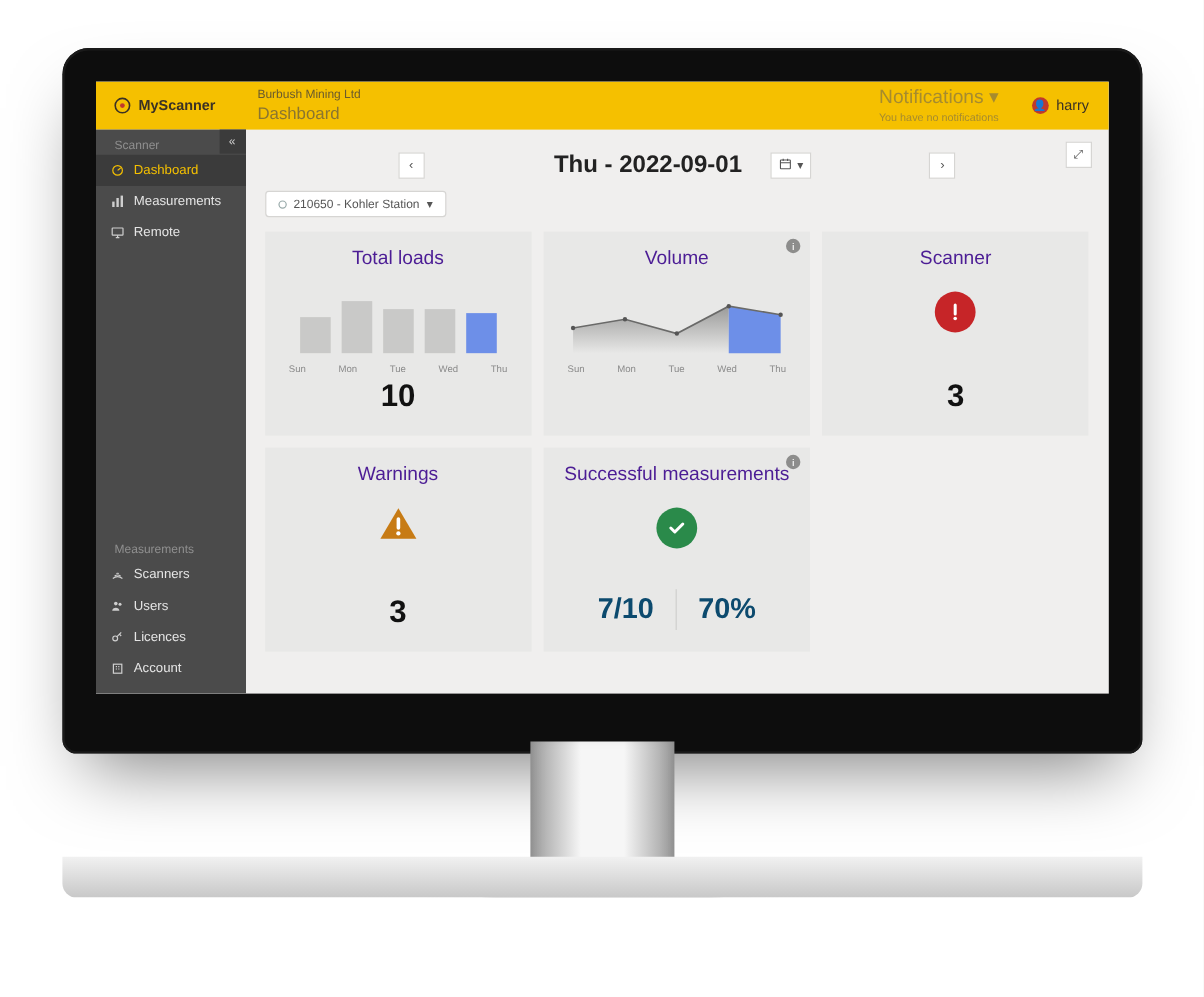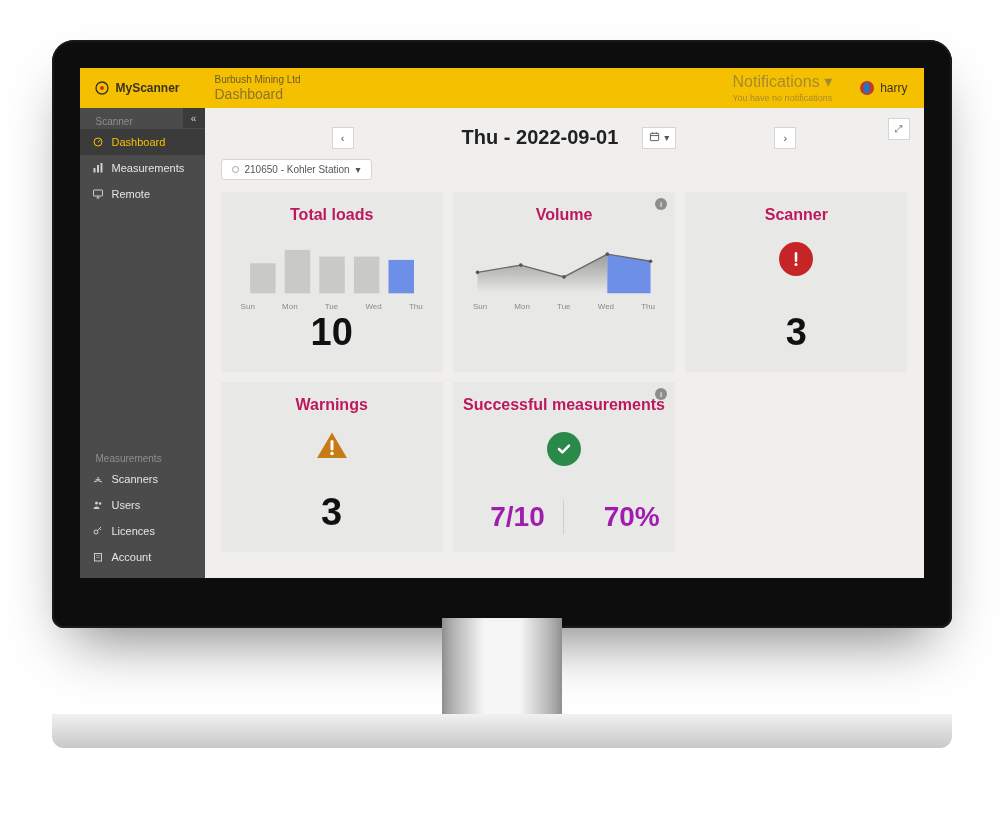--- a/index.html
+++ b/index.html
@@ -145,34 +145,34 @@
     padding: 14px 10px 18px;
     display:flex; flex-direction:column; align-items:center;
     position:relative;
   }
   .card .info-dot{
     position:absolute; top:6px; right:8px;
     width:12px;height:12px;border-radius:50%;
     background:#8d8d8c;color:#e8e8e7;font-size:8px;
     display:flex;align-items:center;justify-content:center;font-weight:bold;
   }
-  .card h3 { font-size:16px; font-weight:bold; color:#be185d; text-align:center;}
-  .card .big { font-size:38px; font-weight:900; color:#111; margin-top:auto;}
+  .card h3 { font-size:16px; font-weight:normal; color:#4c1d95; text-align:center;}
+  .card .big { font-size:26px; font-weight:900; color:#111; margin-top:auto;}
   .card .chart { width: 90%; height: 64px; margin-top:10px; }
   .daylabels { display:flex; justify-content:space-between; width:90%; font-size:8px; color:#8b8b8b; margin-top:4px;align-items:flex-end;}
 
   .icon-round{width:34px;height:34px;border-radius:50%;display:flex;align-items:center;justify-content:center;margin-top:18px;}
   .err-ic{background:#c62528;}
   .warn-ic{color:#c77b15;margin-top:14px;}
   .succ-ic{background:#2a8a4a;}
   .cancel-ic{color:#7a7a79;margin-top:16px;}
 
   .split { display:flex; align-items:center; gap:18px; margin-top:auto;}
   .split .sep{width:1px;height:34px;background:#cfcfce;}
-  .split .v{font-size:28px;font-weight:900;color:#a21caf;margin-left:22px;}
+  .split .v{font-size:24px;font-weight:900;color:#0c4a6e;}
 </style>
 </head>
 <body>
 
 <div class="monitor">
   <div class="bezel">
     <div class="screen">
 
       <div class="topbar">
         <div class="brand">

